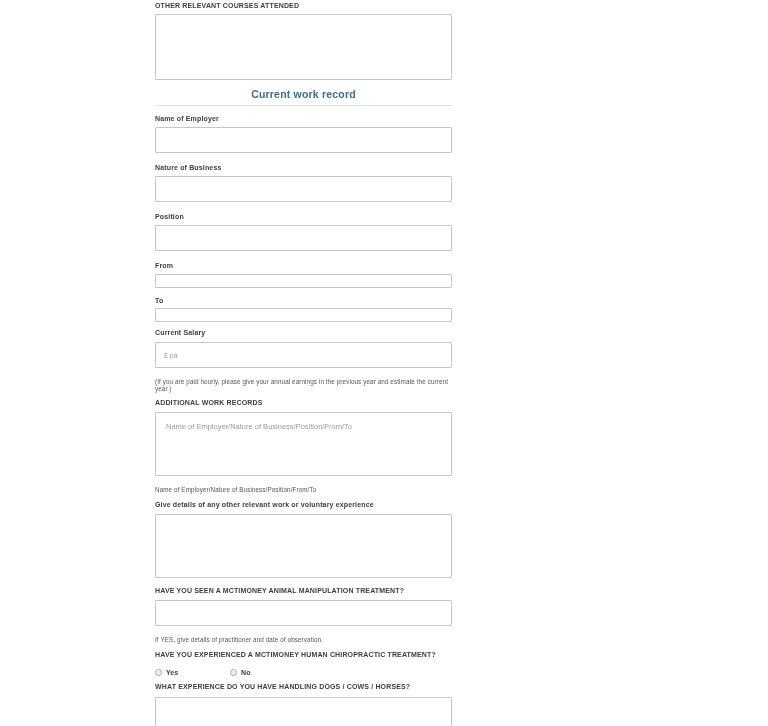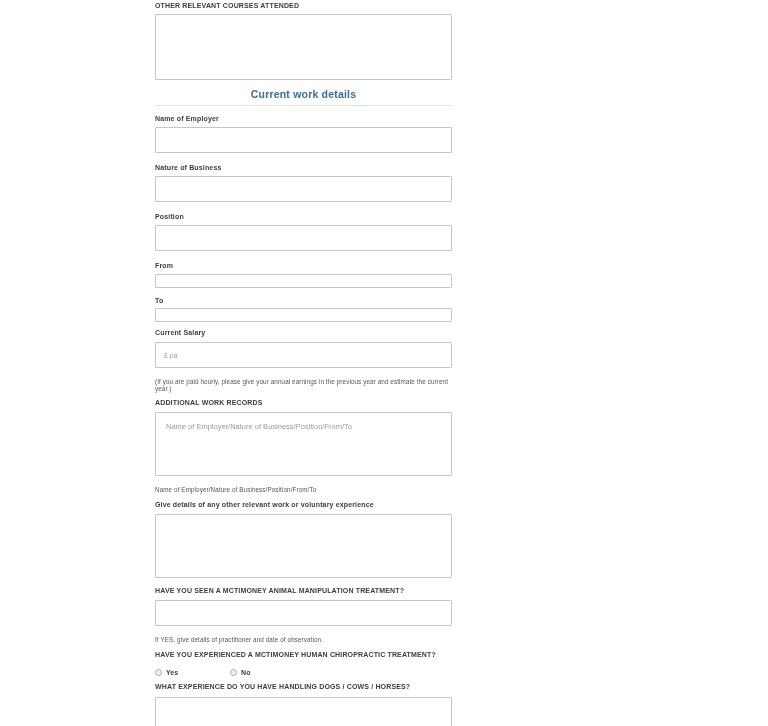--- a/index.html
+++ b/index.html
@@ -103,21 +103,21 @@
 </style>
 </head>
 <body>
 
 <div class="page">
   <div class="form-col">
 
     <span class="lbl mt2">OTHER RELEVANT COURSES ATTENDED</span>
     <textarea class="ta mt4" style="height: 66px;"></textarea>
 
-    <div class="section-title mt9">Current work details</div>
+    <div class="section-title mt9">Current work record</div>
     <hr class="rule">
 
     <span class="lbl mt9">Name of Employer</span>
     <input type="text" class="ti h20 mt4" style="">
 
     <span class="lbl mt11">Nature of Business</span>
     <input type="text" class="ti h20 mt4" style="">
 
     <span class="lbl mt11">Position</span>
     <input type="text" class="ti h19 mt4" style="">

